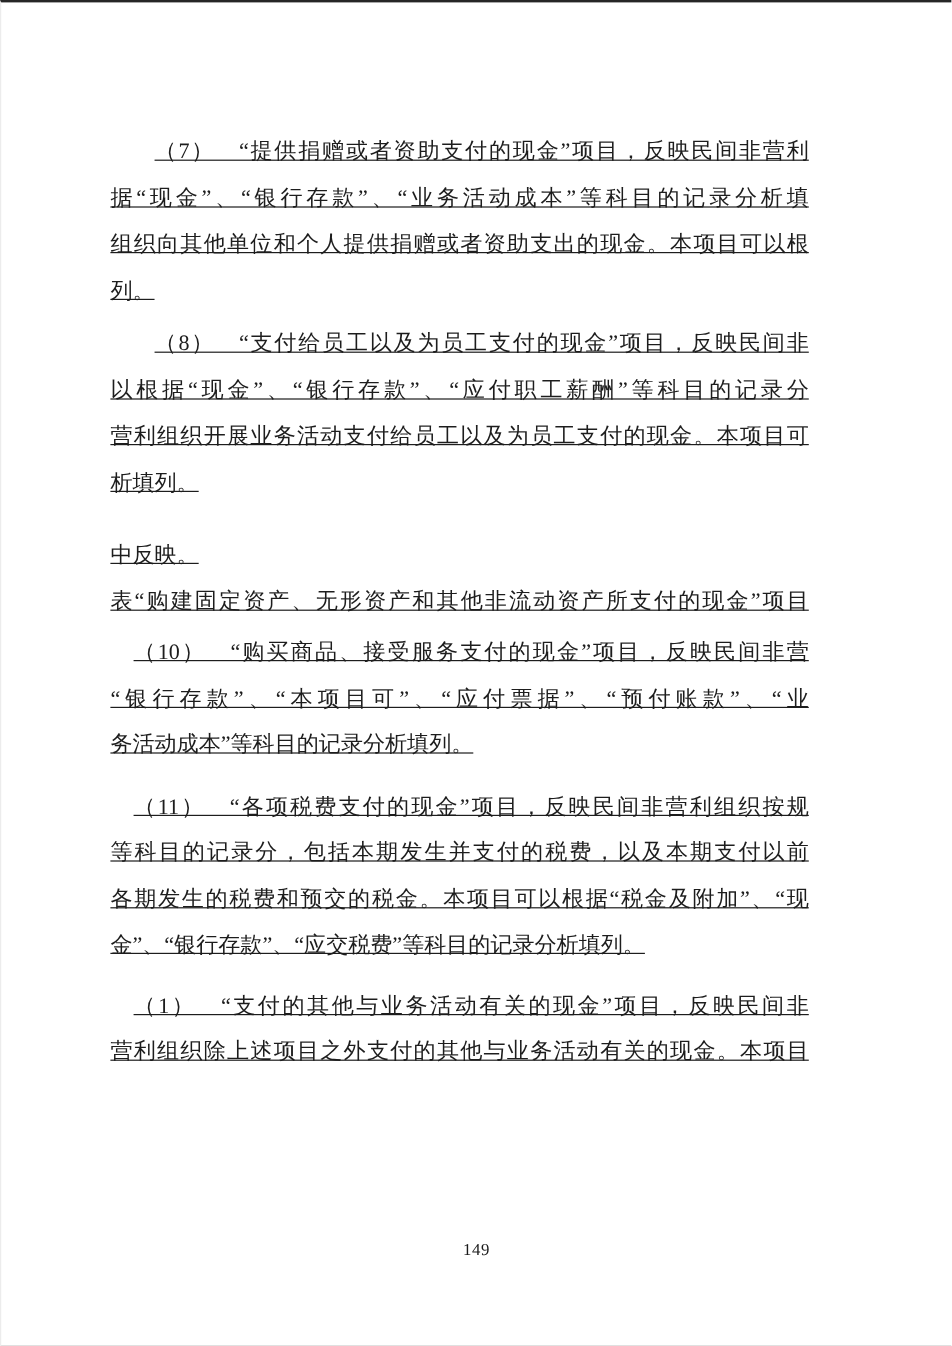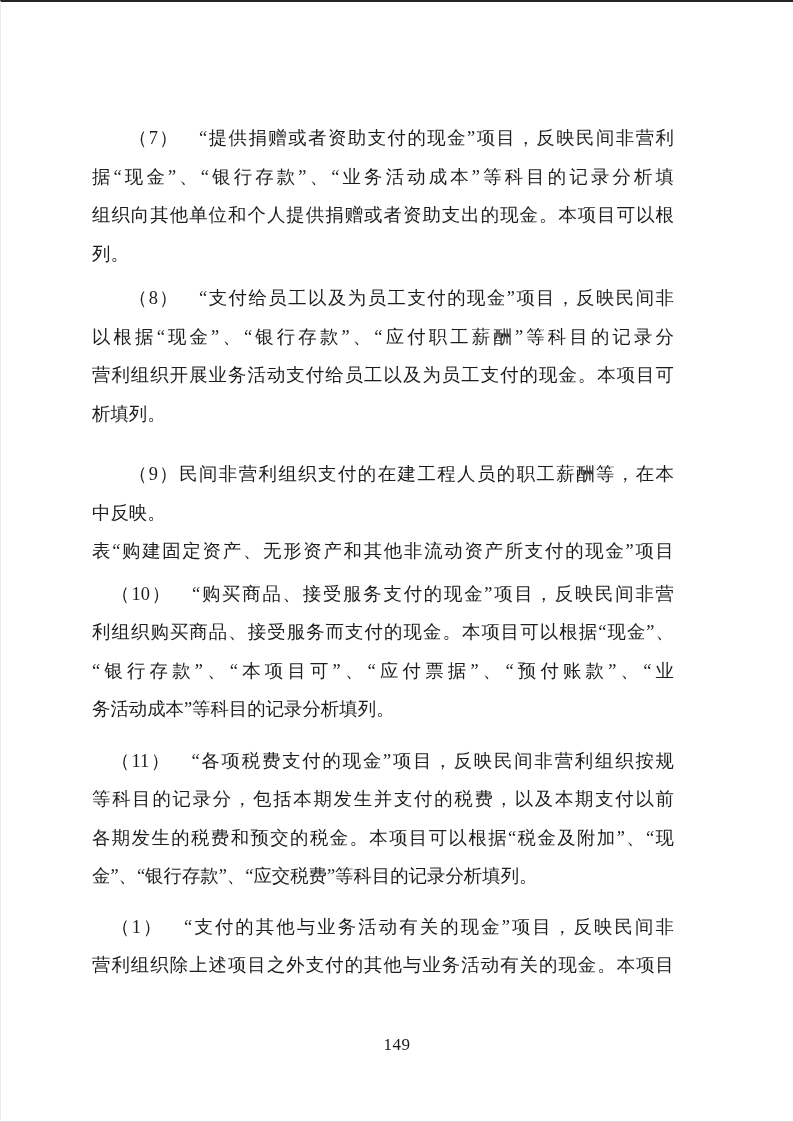--- a/index.html
+++ b/index.html
@@ -16,22 +16,23 @@
     border-top: 2px solid #262626;
     border-bottom: 1px solid #d9d9d9;
     border-left: 1px solid #ececec;
     font-family: "Liberation Serif", "DejaVu Serif", serif;
     color: #1d1d1d;
     overflow: hidden;
   }
   .text-block {
     position: absolute;
     left: 91px;
-    top: 16px;
+    top: 4px;
     width: 582px;
+    text-decoration: underline;
   }
   .paragraph {
     font-size: 18.4px;
     line-height: 38.5px;
   }
   .line {
     text-align: left;
     white-space: normal;
   }
   .line.fill {
@@ -51,21 +52,21 @@
   .p9  { margin-top: 22px; }
   .p10 { margin-top: 4px; }
   .p11 { margin-top: 13px; }
   .p12 { margin-top: 12px; }
   .page-number {
     position: absolute;
     top: 1033px;
     left: 0;
     width: 100%;
     text-align: center;
-    font-size: 17px;
+    font-size: 14px;
     letter-spacing: 0.5px;
     color: #1a1a1a;
   }
 </style>
 </head>
 <body>
 
 <div class="page">
   <div class="text-block">
       <div class="paragraph p7">
@@ -74,27 +75,25 @@
         <div class="line fill">组织向其他单位和个人提供捐赠或者资助支出的现金。本项目可以根</div>
         <div class="line">列。</div>
       </div>
       <div class="paragraph p8">
         <div class="line first fill">（8）　“支付给员工以及为员工支付的现金”项目，反映民间非</div>
         <div class="line fill">以根据“现金”、“银行存款”、“应付职工薪酬”等科目的记录分</div>
         <div class="line fill">营利组织开展业务活动支付给员工以及为员工支付的现金。本项目可</div>
         <div class="line">析填列。</div>
       </div>
       <div class="paragraph p9">
-        <div class="line first fill">（9）民间非营利组织支付的在建工程人员的职工薪酬等，在本</div>
         <div class="line">中反映。</div>
         <div class="line fill">表“购建固定资产、无形资产和其他非流动资产所支付的现金”项目</div>
       </div>
       <div class="paragraph p10">
         <div class="line first fill">（10）　“购买商品、接受服务支付的现金”项目，反映民间非营</div>
-        <div class="line fill">利组织购买商品、接受服务而支付的现金。本项目可以根据“现金”、</div>
         <div class="line fill">“银行存款”、“本项目可”、“应付票据”、“预付账款”、“业</div>
         <div class="line">务活动成本”等科目的记录分析填列。</div>
       </div>
       <div class="paragraph p11">
         <div class="line first fill">（11）　“各项税费支付的现金”项目，反映民间非营利组织按规</div>
         <div class="line fill">等科目的记录分，包括本期发生并支付的税费，以及本期支付以前</div>
         <div class="line fill">各期发生的税费和预交的税金。本项目可以根据“税金及附加”、“现</div>
         <div class="line">金”、“银行存款”、“应交税费”等科目的记录分析填列。</div>
       </div>
       <div class="paragraph p12">

